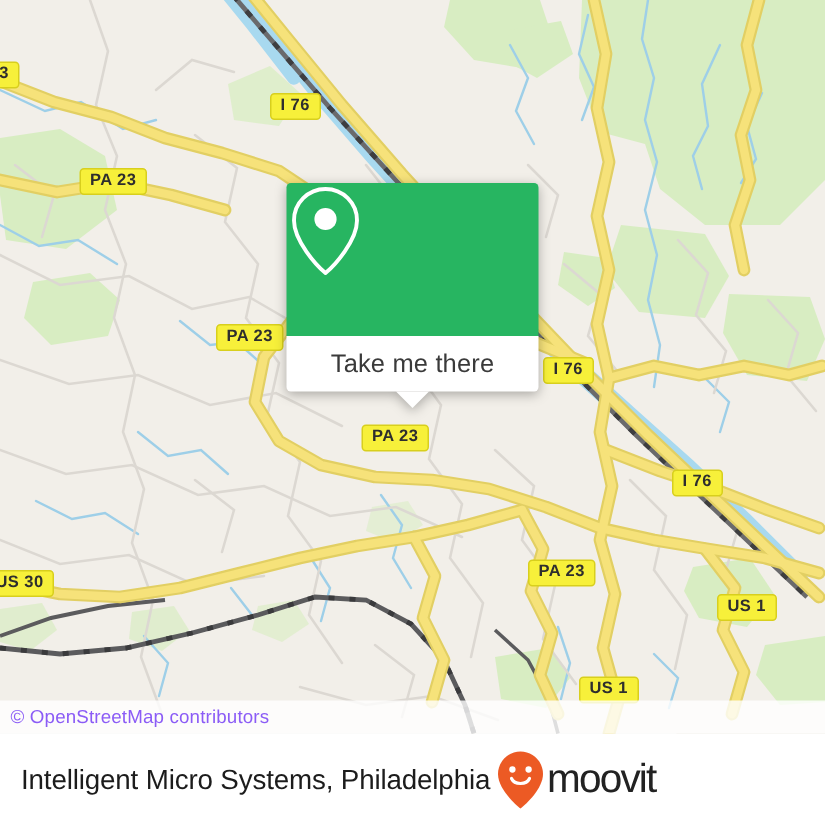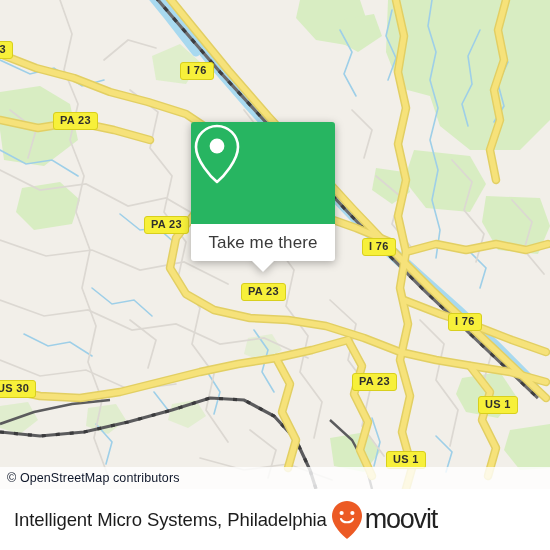--- a/index.html
+++ b/index.html
@@ -21,30 +21,30 @@
   #map svg { position: absolute; left: 0; top: 0; }
 
   
   #attribution {
     position: absolute; left: 0; bottom: 0;
     width: 550px; height: 22px;
     background: rgba(255,255,255,0.80);
     display: flex; align-items: center;
     padding-left: 7px;
     font-size: 12.5px;
-    color: #0f172a;
+    color: #8b5cf6;
     letter-spacing: 0.1px;
     z-index: 40;
   }
 
   
   #callout {
     position: absolute;
     left: 191px; top: 122px;
-    width: 144px;
+    width: 168px;
     z-index: 30;
     filter: drop-shadow(0 2px 4px rgba(0,0,0,0.30));
   }
   #callout-head {
     height: 102px;
     background: #27b561;
     border-radius: 3px 3px 0 0;
     display: flex; align-items: center; justify-content: center;
   }
   #callout-body {

